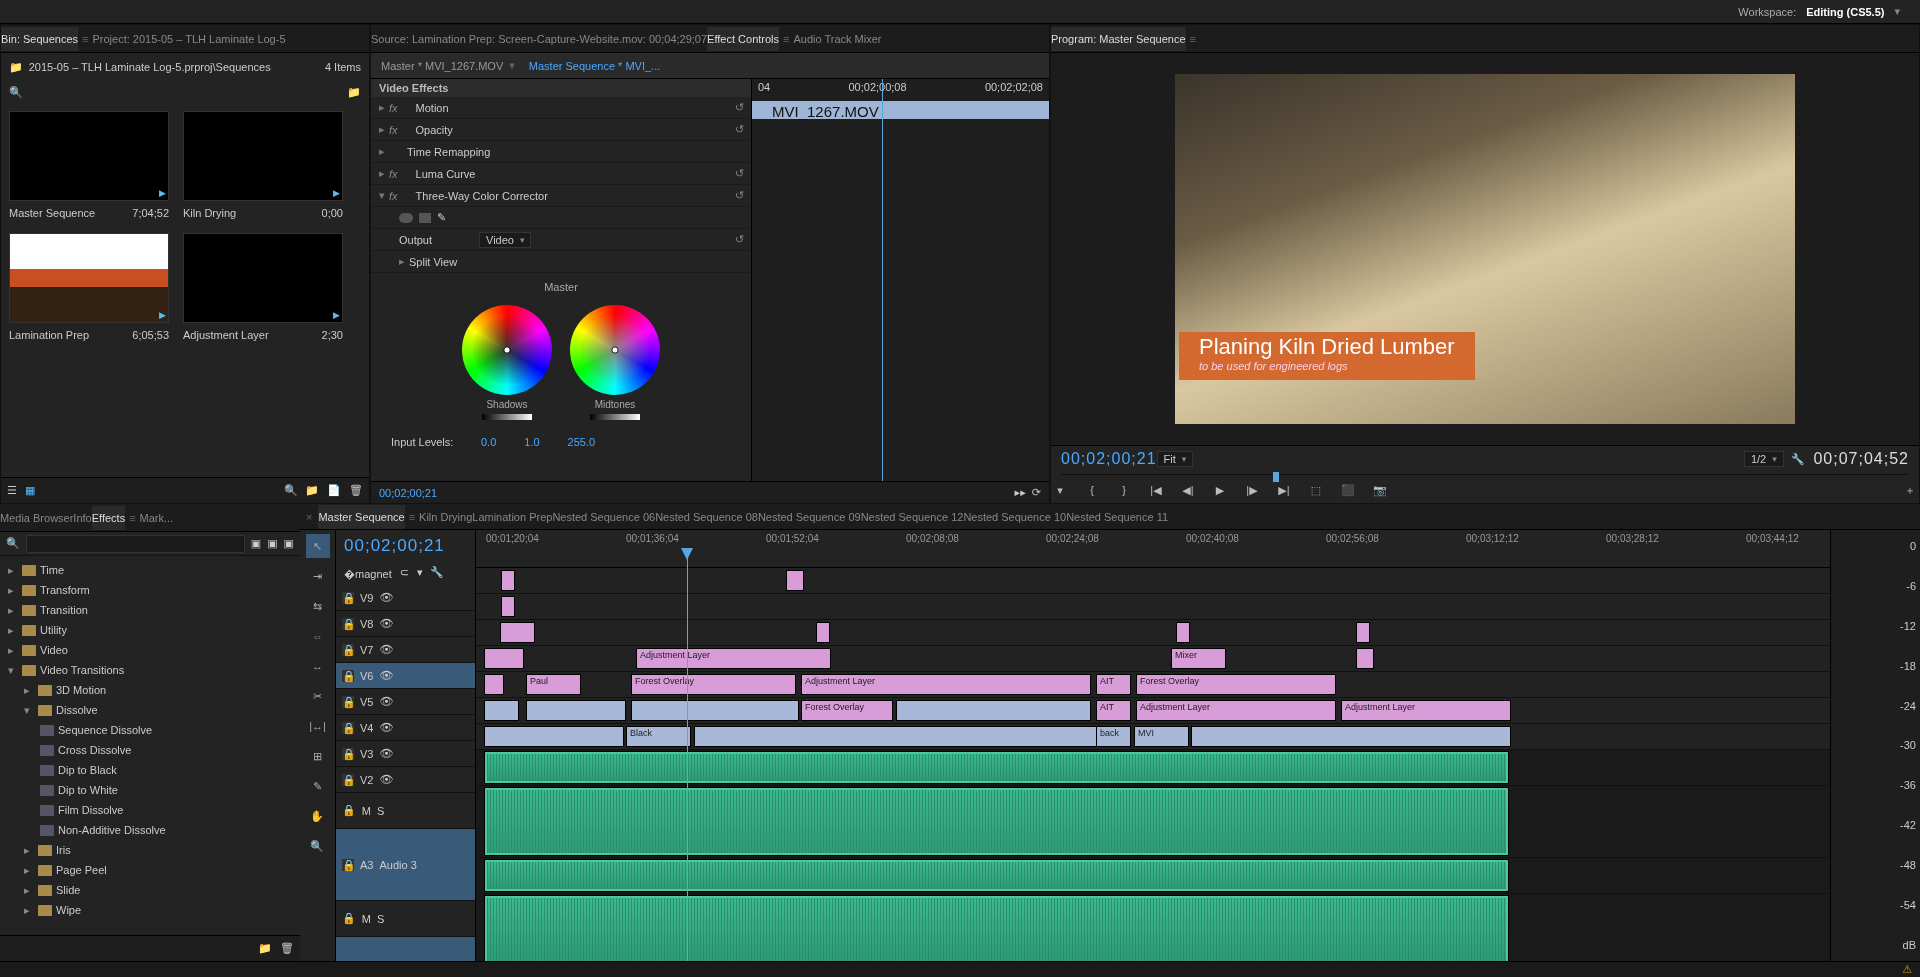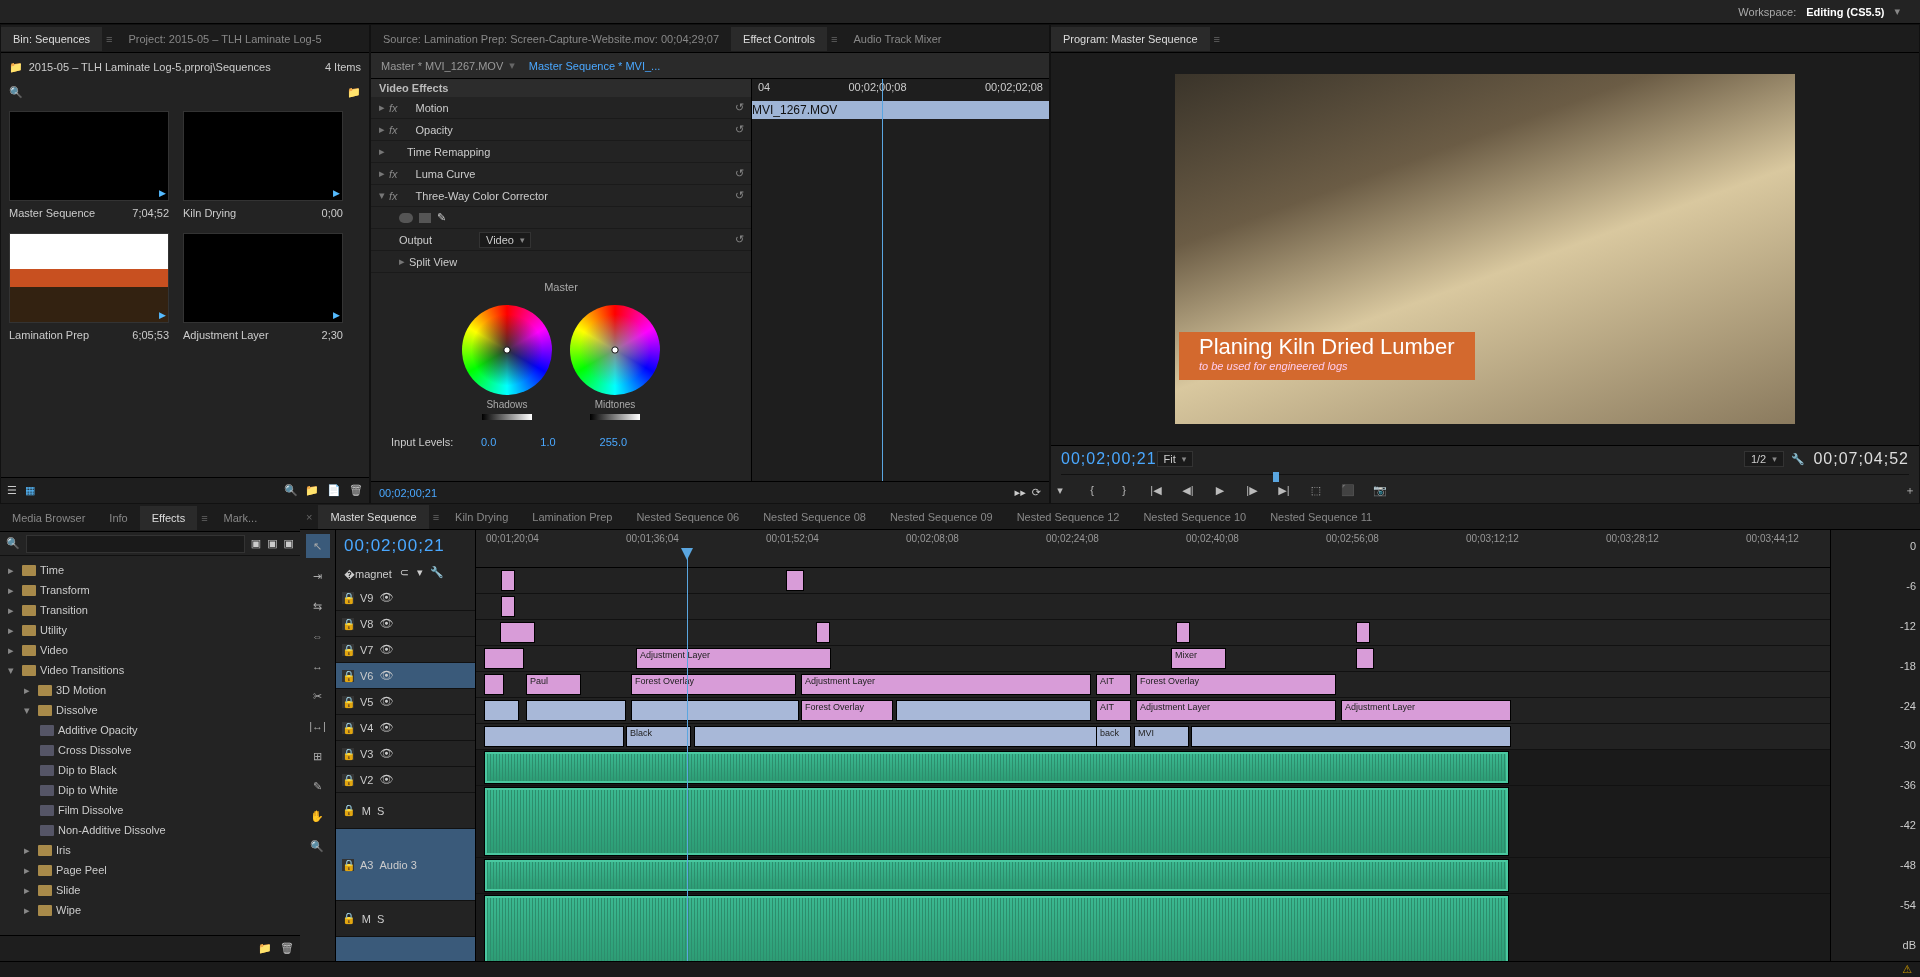--- a/index.html
+++ b/index.html
@@ -4,55 +4,55 @@
 <style>
 * { margin:0; padding:0; box-sizing:border-box; font-family:"Segoe UI",Arial,sans-serif; font-size:11px; color:#ccc; user-select:none; }
 body { background:#1a1a1a; width:1920px; height:977px; overflow:hidden; }
 .app { display:flex; flex-direction:column; width:100%; height:100%; }
 .topbar { height:24px; background:#232323; display:flex; justify-content:flex-end; align-items:center; padding-right:20px; gap:10px; border-bottom:1px solid #000; }
 .topbar .ws-label{color:#aaa;}
 .topbar .ws-val{color:#fff;font-weight:bold;}
 .main-row { display:flex; height:480px; }
 .panel{background:#232323;border:1px solid #111;display:flex;flex-direction:column;}
 .tabbar{height:28px;display:flex;align-items:center;background:#1c1c1c;border-bottom:1px solid #000;font-size:11px;overflow:hidden;}
-.tab{padding:6px 12px;color:#888;white-space:nowrap;}
+.tab{padding:6px 0;color:#888;white-space:nowrap;}
 .tab.active{color:#ddd;background:#2a2a2a;}
 
 .project{width:370px;}
 .proj-head{height:28px;display:flex;align-items:center;justify-content:space-between;padding:0 8px;background:#232323;font-size:11px;}
 .proj-head .path{color:#ccc;}
 .bin-grid{flex:1;padding:8px;display:flex;flex-wrap:wrap;gap:14px;align-content:flex-start;background:#232323;}
 .thumb{width:160px;}
 .thumb .img{width:160px;height:90px;background:#000;border:1px solid #333;position:relative;}
 .thumb .img .badge{position:absolute;bottom:2px;right:2px;font-size:9px;color:#5bf;}
 .thumb .meta{display:flex;justify-content:space-between;margin-top:6px;font-size:11px;}
 .proj-foot{height:26px;background:#1e1e1e;display:flex;align-items:center;padding:0 6px;gap:8px;border-top:1px solid #000;}
 
 .ec{width:680px;}
 .ec-head{display:flex;align-items:center;height:26px;padding:0 10px;background:#2a2a2a;border-bottom:1px solid #000;}
 .ec-head .src{color:#999;}
 .ec-head .seq{color:#4aa8ff;margin-left:8px;}
 .ec-body{display:flex;flex:1;overflow:hidden;}
 .ec-left{width:380px;overflow:auto;background:#232323;}
 .ec-right{flex:1;background:#1e1e1e;border-left:1px solid #000;position:relative;}
-.ec-right .clipbar{position:absolute;top:22px;left:0;right:0;height:18px;background:#9fb5d6;color:#111;font-size:12px;padding:2px 0;}
+.ec-right .clipbar{position:absolute;top:22px;left:0;right:0;height:18px;background:#9fb5d6;color:#111;font-size:15px;padding:2px 20px;}
 .ec-right .mini-time{position:absolute;top:2px;left:0;right:0;display:flex;justify-content:space-between;padding:0 6px;font-size:10px;color:#888;}
 .ec-right .phead{position:absolute;top:0;bottom:0;left:130px;width:1px;background:#5aa6e0;}
 .ec-row{display:flex;align-items:center;height:22px;padding-left:8px;border-bottom:1px solid #1a1a1a;}
 .ec-row .tw{width:10px;color:#777;}
 .ec-row .fx{color:#888;margin-right:18px;font-style:italic;}
 .ec-row .lbl{flex:1;}
 .ec-row .rst{width:16px;color:#888;}
 .ec-sub{padding-left:28px;}
 .ec-section{background:#2c2c2c;padding:3px 8px;font-weight:bold;color:#bbb;}
 .wheels{display:flex;gap:18px;justify-content:center;padding:12px 0;}
 .wheel{display:flex;flex-direction:column;align-items:center;gap:4px;}
 .wheel svg{width:90px;height:90px;}
 .wheel .lbl{font-size:10px;color:#aaa;}
-.levels{display:flex;justify-content:space-between;gap:44px;padding:4px 0;}
+.levels{display:flex;justify-content:space-between;gap:28px;padding:4px 0;}
 .levels .v{color:#4aa8ff;}
 .ec-foot{height:22px;background:#1e1e1e;border-top:1px solid #000;display:flex;align-items:center;padding:0 8px;}
 .ec-foot .tc{color:#4aa8ff;}
 
 .prog{flex:1;}
 .prog-view{flex:1;background:#1c1c1c;display:flex;align-items:center;justify-content:center;position:relative;}
 .prog-img{width:620px;height:350px;background:linear-gradient(160deg,#3a342a 0%,#6b5c45 30%,#d9c89f 55%,#8a7a5e 100%);position:relative;overflow:hidden;}
 .prog-img .title-box{position:absolute;left:4px;bottom:44px;background:#d3692e;padding:2px 20px 8px;color:#fff;}
 .prog-img .title-box .big{font-size:22px;color:#fff;}
 .prog-img .title-box .small{font-size:11px;font-style:italic;color:#fce;}
@@ -387,21 +387,21 @@
             <span class="fold"></span>
             <span>3D Motion</span>
           </div>
         <div class="node d1">
             <span class="tw">▾</span>
             <span class="fold"></span>
             <span>Dissolve</span>
           </div>
         <div class="node d2">
             <span class="leaf"></span>
-            <span>Additive Opacity</span>
+            <span>Sequence Dissolve</span>
           </div>
         <div class="node d2">
             <span class="leaf"></span>
             <span>Cross Dissolve</span>
           </div>
         <div class="node d2">
             <span class="leaf"></span>
             <span>Dip to Black</span>
           </div>
         <div class="node d2">

